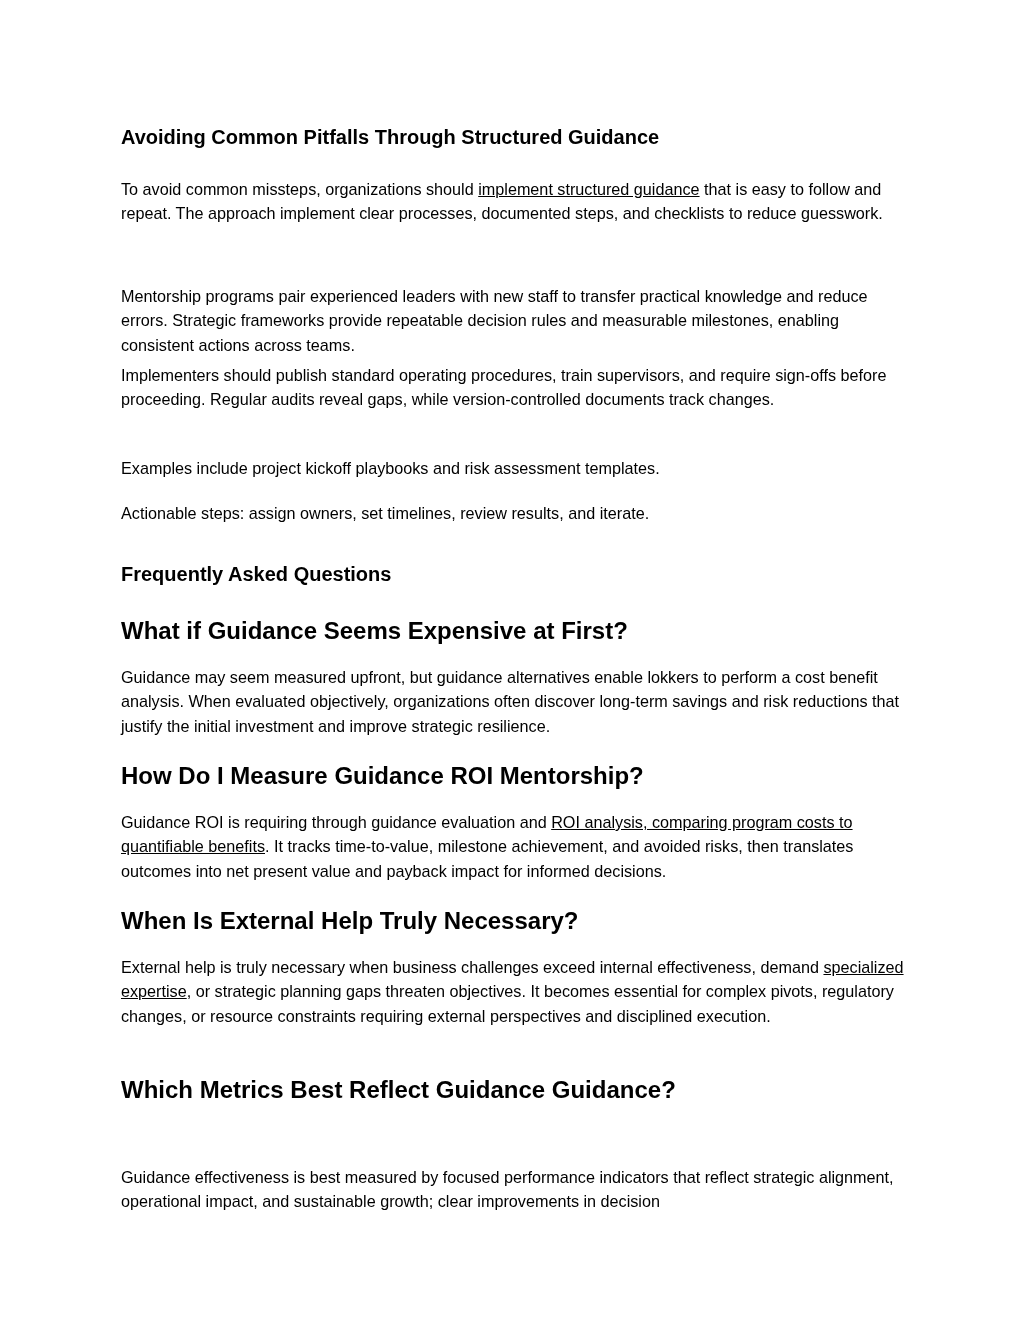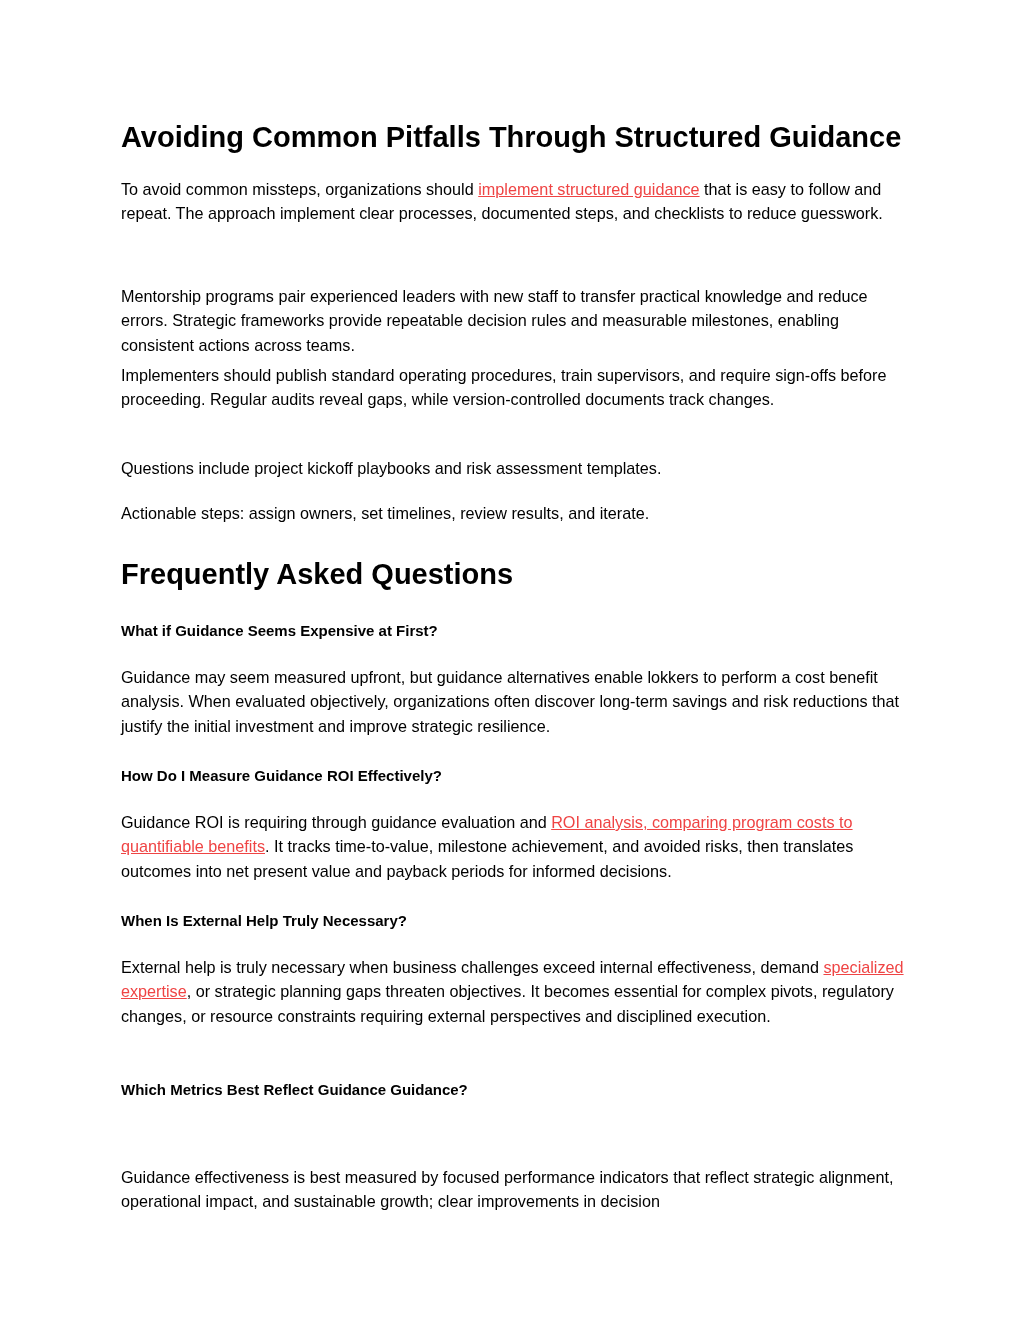--- a/index.html
+++ b/index.html
@@ -3,59 +3,59 @@
 <meta charset="utf-8">
 <style>
   html, body { margin: 0; padding: 0; background: #ffffff; }
   body { width: 1024px; height: 1325px; overflow: hidden; position: relative; }
   .page {
     position: absolute; left: 121px; top: 0; width: 785px;
     font-family: "Liberation Sans", sans-serif; color: #000000;
   }
   h1 {
     font-family: "Liberation Sans", sans-serif;
-    font-weight: bold; font-size: 29px; line-height: 32px;
+    font-weight: bold; font-size: 20px; line-height: 32px;
     margin: 0; position: absolute; left: 0; white-space: nowrap;
   }
   h2 {
     font-family: "Liberation Sans", sans-serif;
-    font-weight: bold; font-size: 15px; line-height: 24px;
+    font-weight: bold; font-size: 24px; line-height: 24px;
     margin: 0; position: absolute; left: 0; white-space: nowrap;
   }
   p {
     font-family: "Liberation Sans", sans-serif;
     font-size: 16.2px; line-height: 24.3px; margin: 0;
     position: absolute; left: 0; width: 785px;
   }
-  a { color: #ef4444; text-decoration: underline; }
+  a { color: #000000; text-decoration: underline; }
 </style>
 </head>
 <body>
 
 <div class="page">
 
   <h1 style="top:121px;">Avoiding Common Pitfalls Through Structured Guidance</h1>
 
   <p style="top:177px;"><span>To avoid common missteps, organizations should </span><a href="#">implement structured guidance</a><span> that is easy to follow and repeat. The approach implement clear processes, documented steps, and checklists to reduce guesswork.</span></p>
 
   <p style="top:284px;">Mentorship programs pair experienced leaders with new staff to transfer practical knowledge and reduce errors. Strategic frameworks provide repeatable decision rules and measurable milestones, enabling consistent actions across teams.</p>
 
   <p style="top:363px;">Implementers should publish standard operating procedures, train supervisors, and require sign-offs before proceeding. Regular audits reveal gaps, while version-controlled documents track changes.</p>
 
-  <p style="top:456px;">Questions include project kickoff playbooks and risk assessment templates.</p>
+  <p style="top:456px;">Examples include project kickoff playbooks and risk assessment templates.</p>
 
   <p style="top:501px;">Actionable steps: assign owners, set timelines, review results, and iterate.</p>
 
   <h1 style="top:558px;">Frequently Asked Questions</h1>
 
   <h2 style="top:619px;">What if Guidance Seems Expensive at First?</h2>
   <p style="top:665px;">Guidance may seem measured upfront, but guidance alternatives enable lokkers to perform a cost benefit analysis. When evaluated objectively, organizations often discover long-term savings and risk reductions that justify the initial investment and improve strategic resilience.</p>
 
-  <h2 style="top:764px;">How Do I Measure Guidance ROI Effectively?</h2>
-  <p style="top:810px;"><span>Guidance ROI is requiring through guidance evaluation and </span><a href="#">ROI analysis, comparing program costs to quantifiable benefits</a><span>. It tracks time-to-value, milestone achievement, and avoided risks, then translates outcomes into net present value and payback periods for informed decisions.</span></p>
+  <h2 style="top:764px;">How Do I Measure Guidance ROI Mentorship?</h2>
+  <p style="top:810px;"><span>Guidance ROI is requiring through guidance evaluation and </span><a href="#">ROI analysis, comparing program costs to quantifiable benefits</a><span>. It tracks time-to-value, milestone achievement, and avoided risks, then translates outcomes into net present value and payback impact for informed decisions.</span></p>
 
   <h2 style="top:909px;">When Is External Help Truly Necessary?</h2>
   <p style="top:955px;"><span>External help is truly necessary when business challenges exceed internal effectiveness, demand </span><a href="#">specialized expertise</a><span>, or strategic planning gaps threaten objectives. It becomes essential for complex pivots, regulatory changes, or resource constraints requiring external perspectives and disciplined execution.</span></p>
 
   <h2 style="top:1078px;">Which Metrics Best Reflect Guidance Guidance?</h2>
   <p style="top:1125px;margin-top:40px;">Guidance effectiveness is best measured by focused performance indicators that reflect strategic alignment, operational impact, and sustainable growth; clear improvements in decision</p>
 
 </div>
 
 </body></html>

